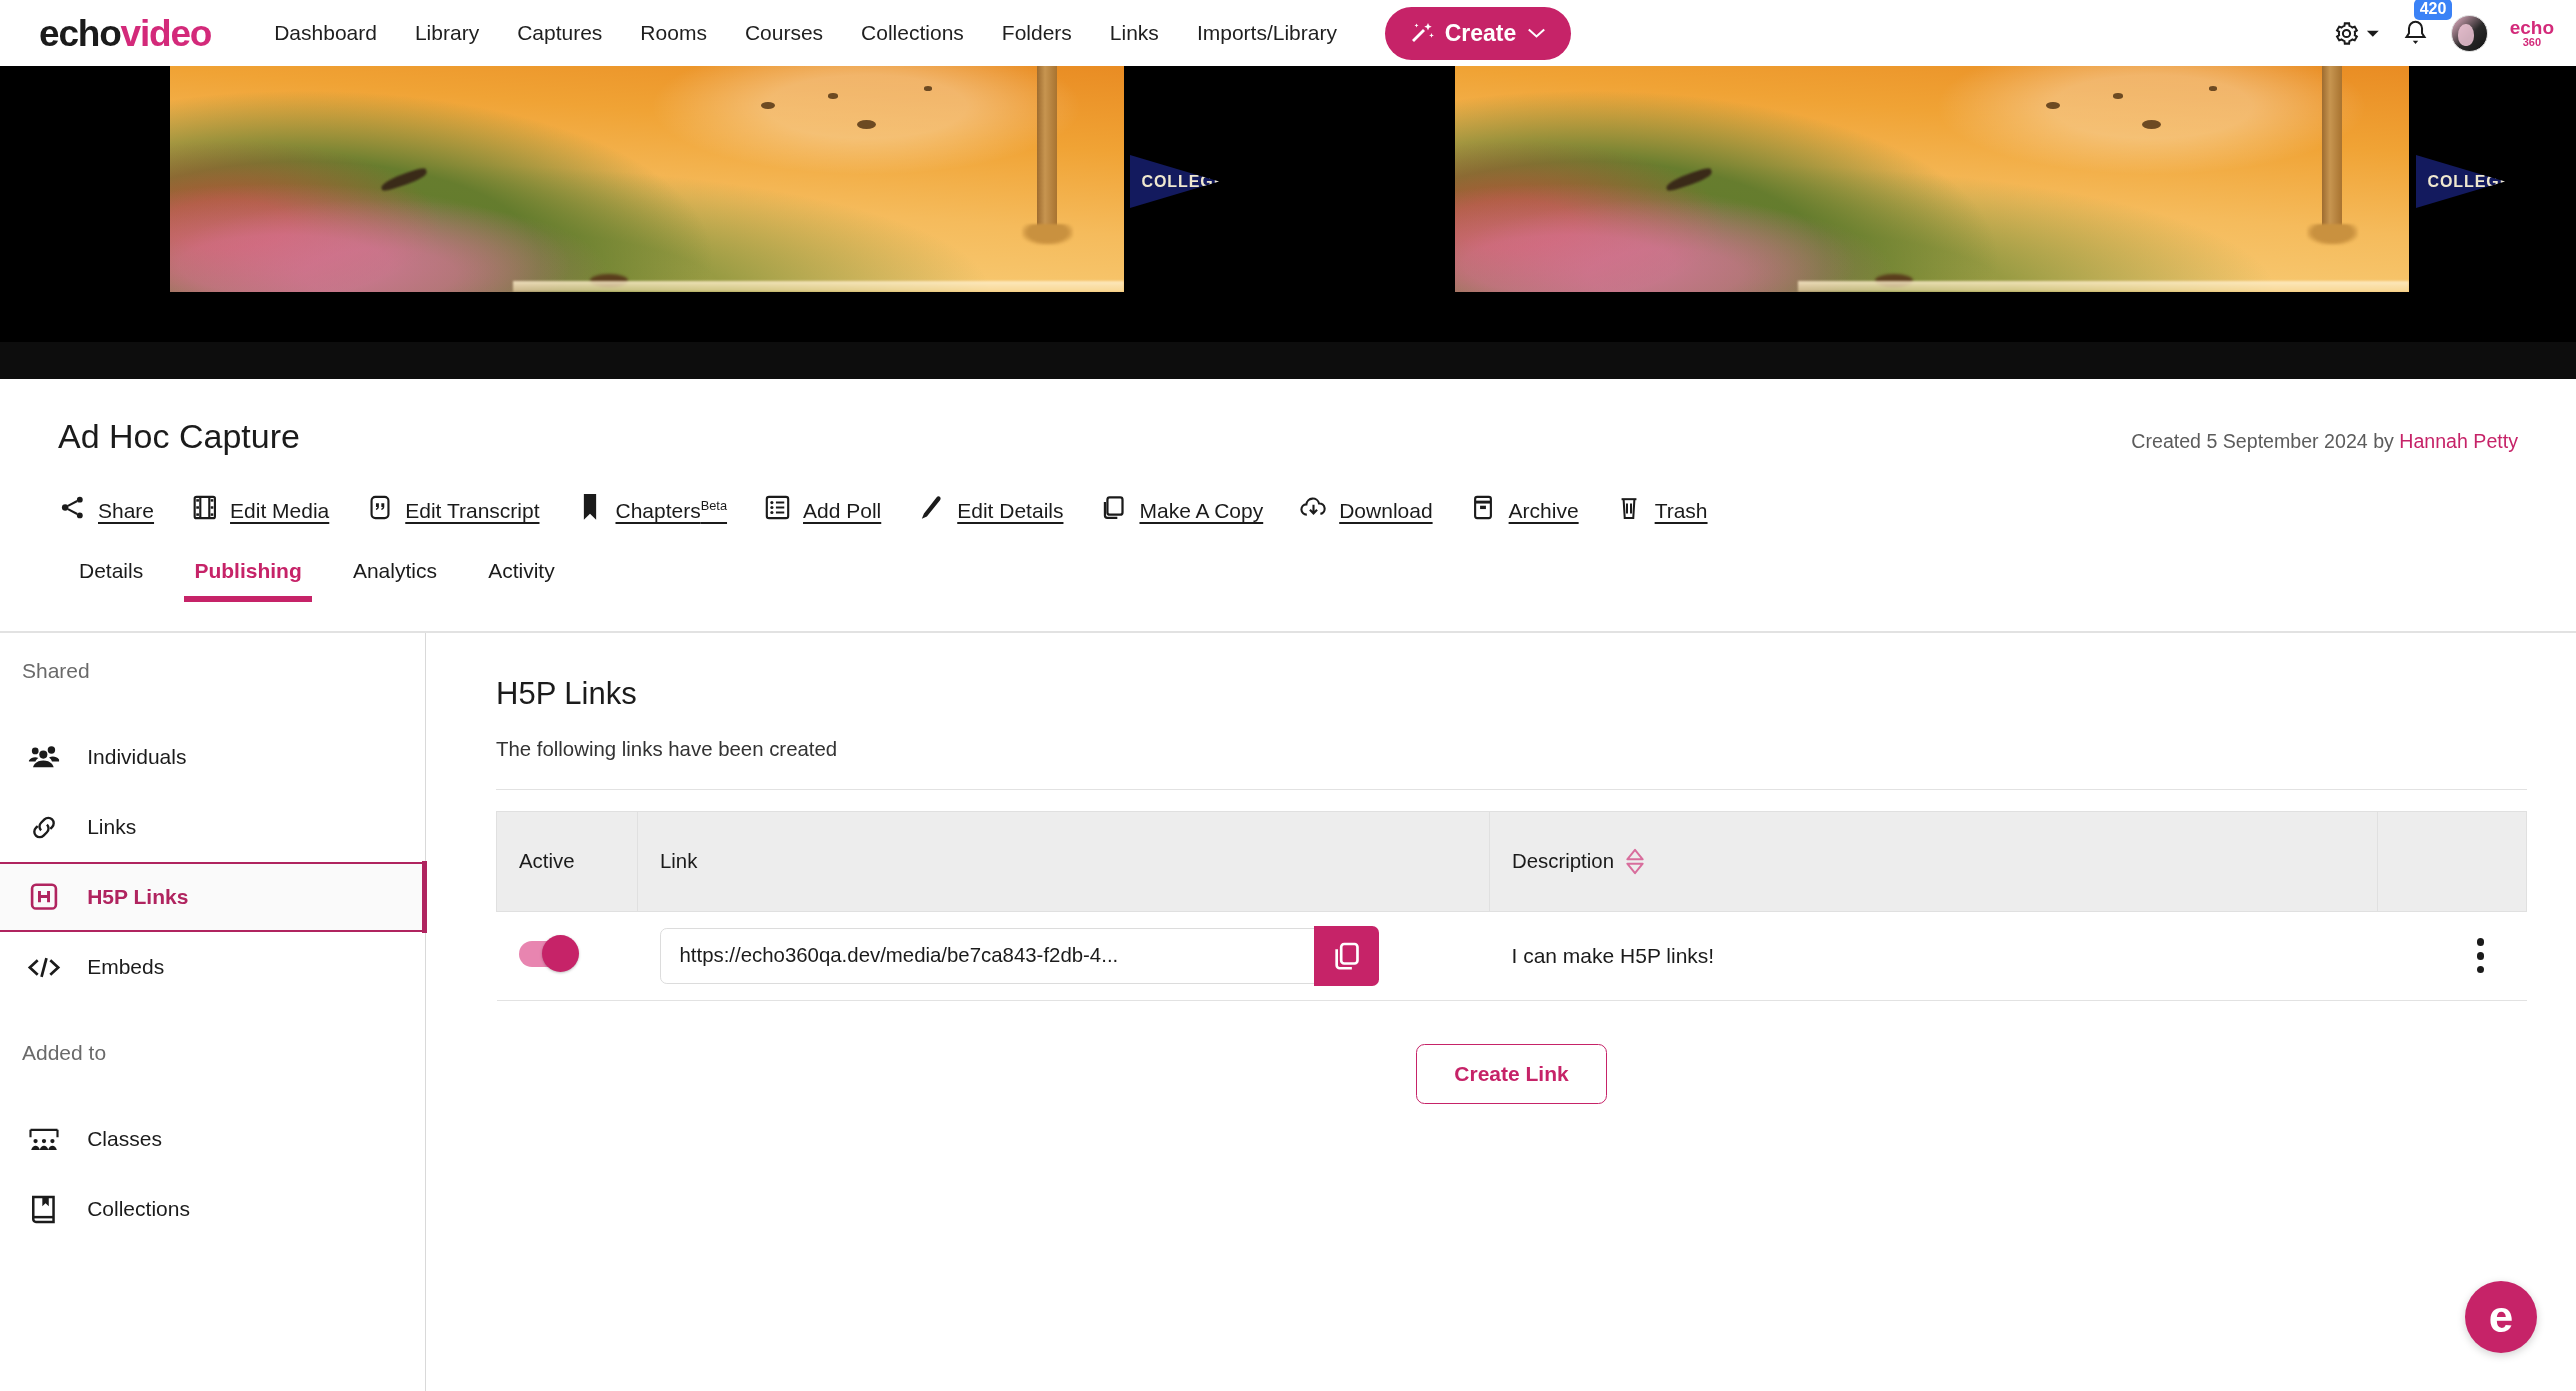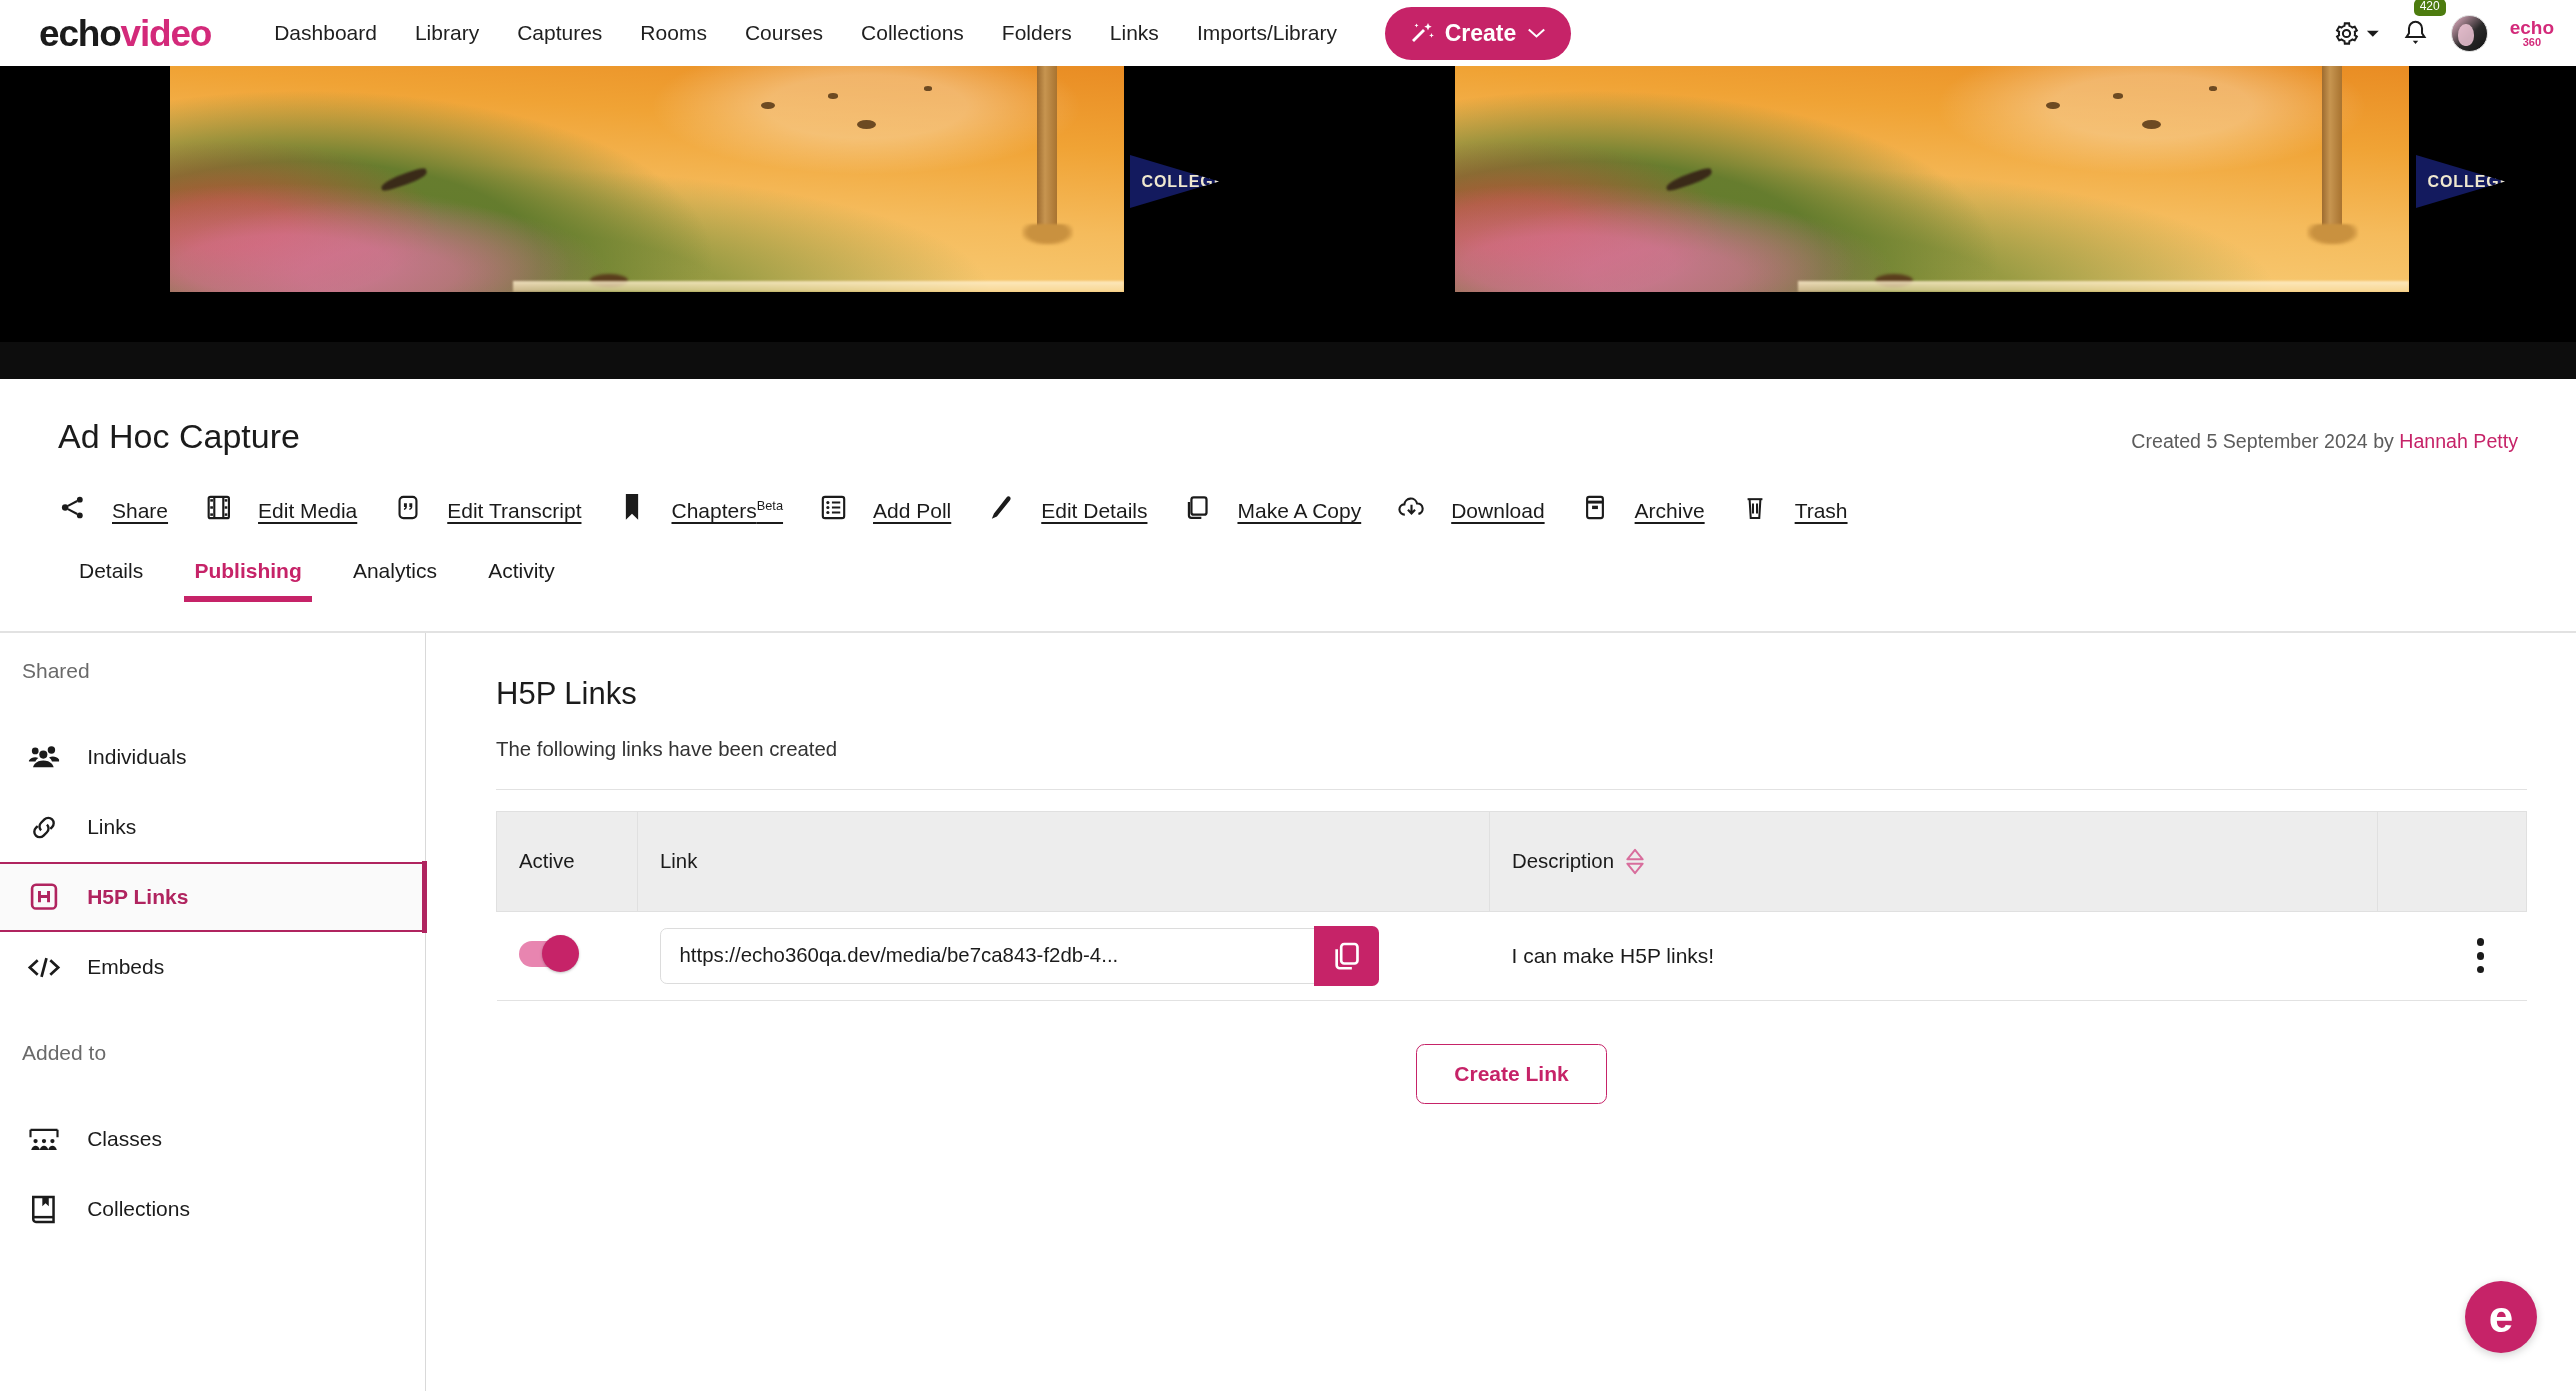--- a/index.html
+++ b/index.html
@@ -27,22 +27,22 @@
     margin-left:29px; background:#c62368; color:#fff; border:none; border-radius:29px;
     height:53px; padding:0 25.6px; font-size:23px; font-weight:bold;
     display:flex; align-items:center; gap:10.2px; cursor:pointer;
   }
   .create-btn .sparkle { font-size:22px; display:inline-block; }
   .create-btn .caret { font-size:17px; font-weight:normal; }
   .nav-right { margin-left:auto; display:flex; align-items:center; gap:22px; padding-right:22px; }
   .gear-wrap { display:flex; align-items:center; gap:6px; cursor:pointer; }
   .bell-wrap { position:relative; cursor:pointer; }
   .badge {
-    position:absolute; top:-19px; left:12px; background:#4d7c0f; color:#fff;
-    font-size:12px; font-weight:normal; border-radius:5.1px; padding:1.7px 6px; line-height:1.15;
+    position:absolute; top:-19px; left:12px; background:#3b82f6; color:#fff;
+    font-size:16px; font-weight:bold; border-radius:5.1px; padding:1.7px 6px; line-height:1.15;
   }
   .avatar {
     width:37px; height:37px; border-radius:50%; overflow:hidden; cursor:pointer;
     background:linear-gradient(135deg,#f0b8cd 0%, #2a2a2a 55%, #121212 100%);
     position:relative; border:0.9px solid #ddd;
   }
   .avatar::after{
     content:""; position:absolute; left:6.8px; top:8.5px; width:15.3px; height:22px;
     border-radius:50% 50% 45% 45%; background:#eec6d6; opacity:.85;
   }
@@ -102,21 +102,21 @@
 
   
   .detail { position:absolute; top:379px; left:0; width:2576px; background:#fff; }
   .title-row { display:flex; align-items:baseline; padding:38px 58px 0 58px; }
   .page-title { font-size:34px; color:#1b1b1b; font-weight:normal; }
   .created { margin-left:auto; font-size:19.6px; color:#5c5c5c; }
   .created .author { color:#c62368; cursor:pointer; }
 
   .actions { display:flex; align-items:center; padding:0 58px; margin-top:37px; gap:0; }
   .action {
-    display:flex; align-items:flex-end; gap:25px; margin-right:36px; cursor:pointer; color:#1b1b1b;
+    display:flex; align-items:flex-end; gap:11px; margin-right:36px; cursor:pointer; color:#1b1b1b;
   }
   .action .ic { display:flex; align-items:center; justify-content:center; width:29px; height:29px; }
   .action .lbl { font-size:21px; text-decoration:underline; text-underline-offset:4.3px; line-height:1.05; }
   .action .sup { font-size:12.8px; vertical-align:super; text-decoration:none; }
 
   
   .tabs { display:flex; align-items:flex-end; padding:0 55px; margin-top:37px; position:relative; }
   .tab { font-size:21px; color:#1b1b1b; padding:0 25.6px 19px 25.6px; cursor:pointer; position:relative; }
   .tab:first-child { padding-left:24px; }
   .tab.active { color:#c62368; font-weight:bold; }

